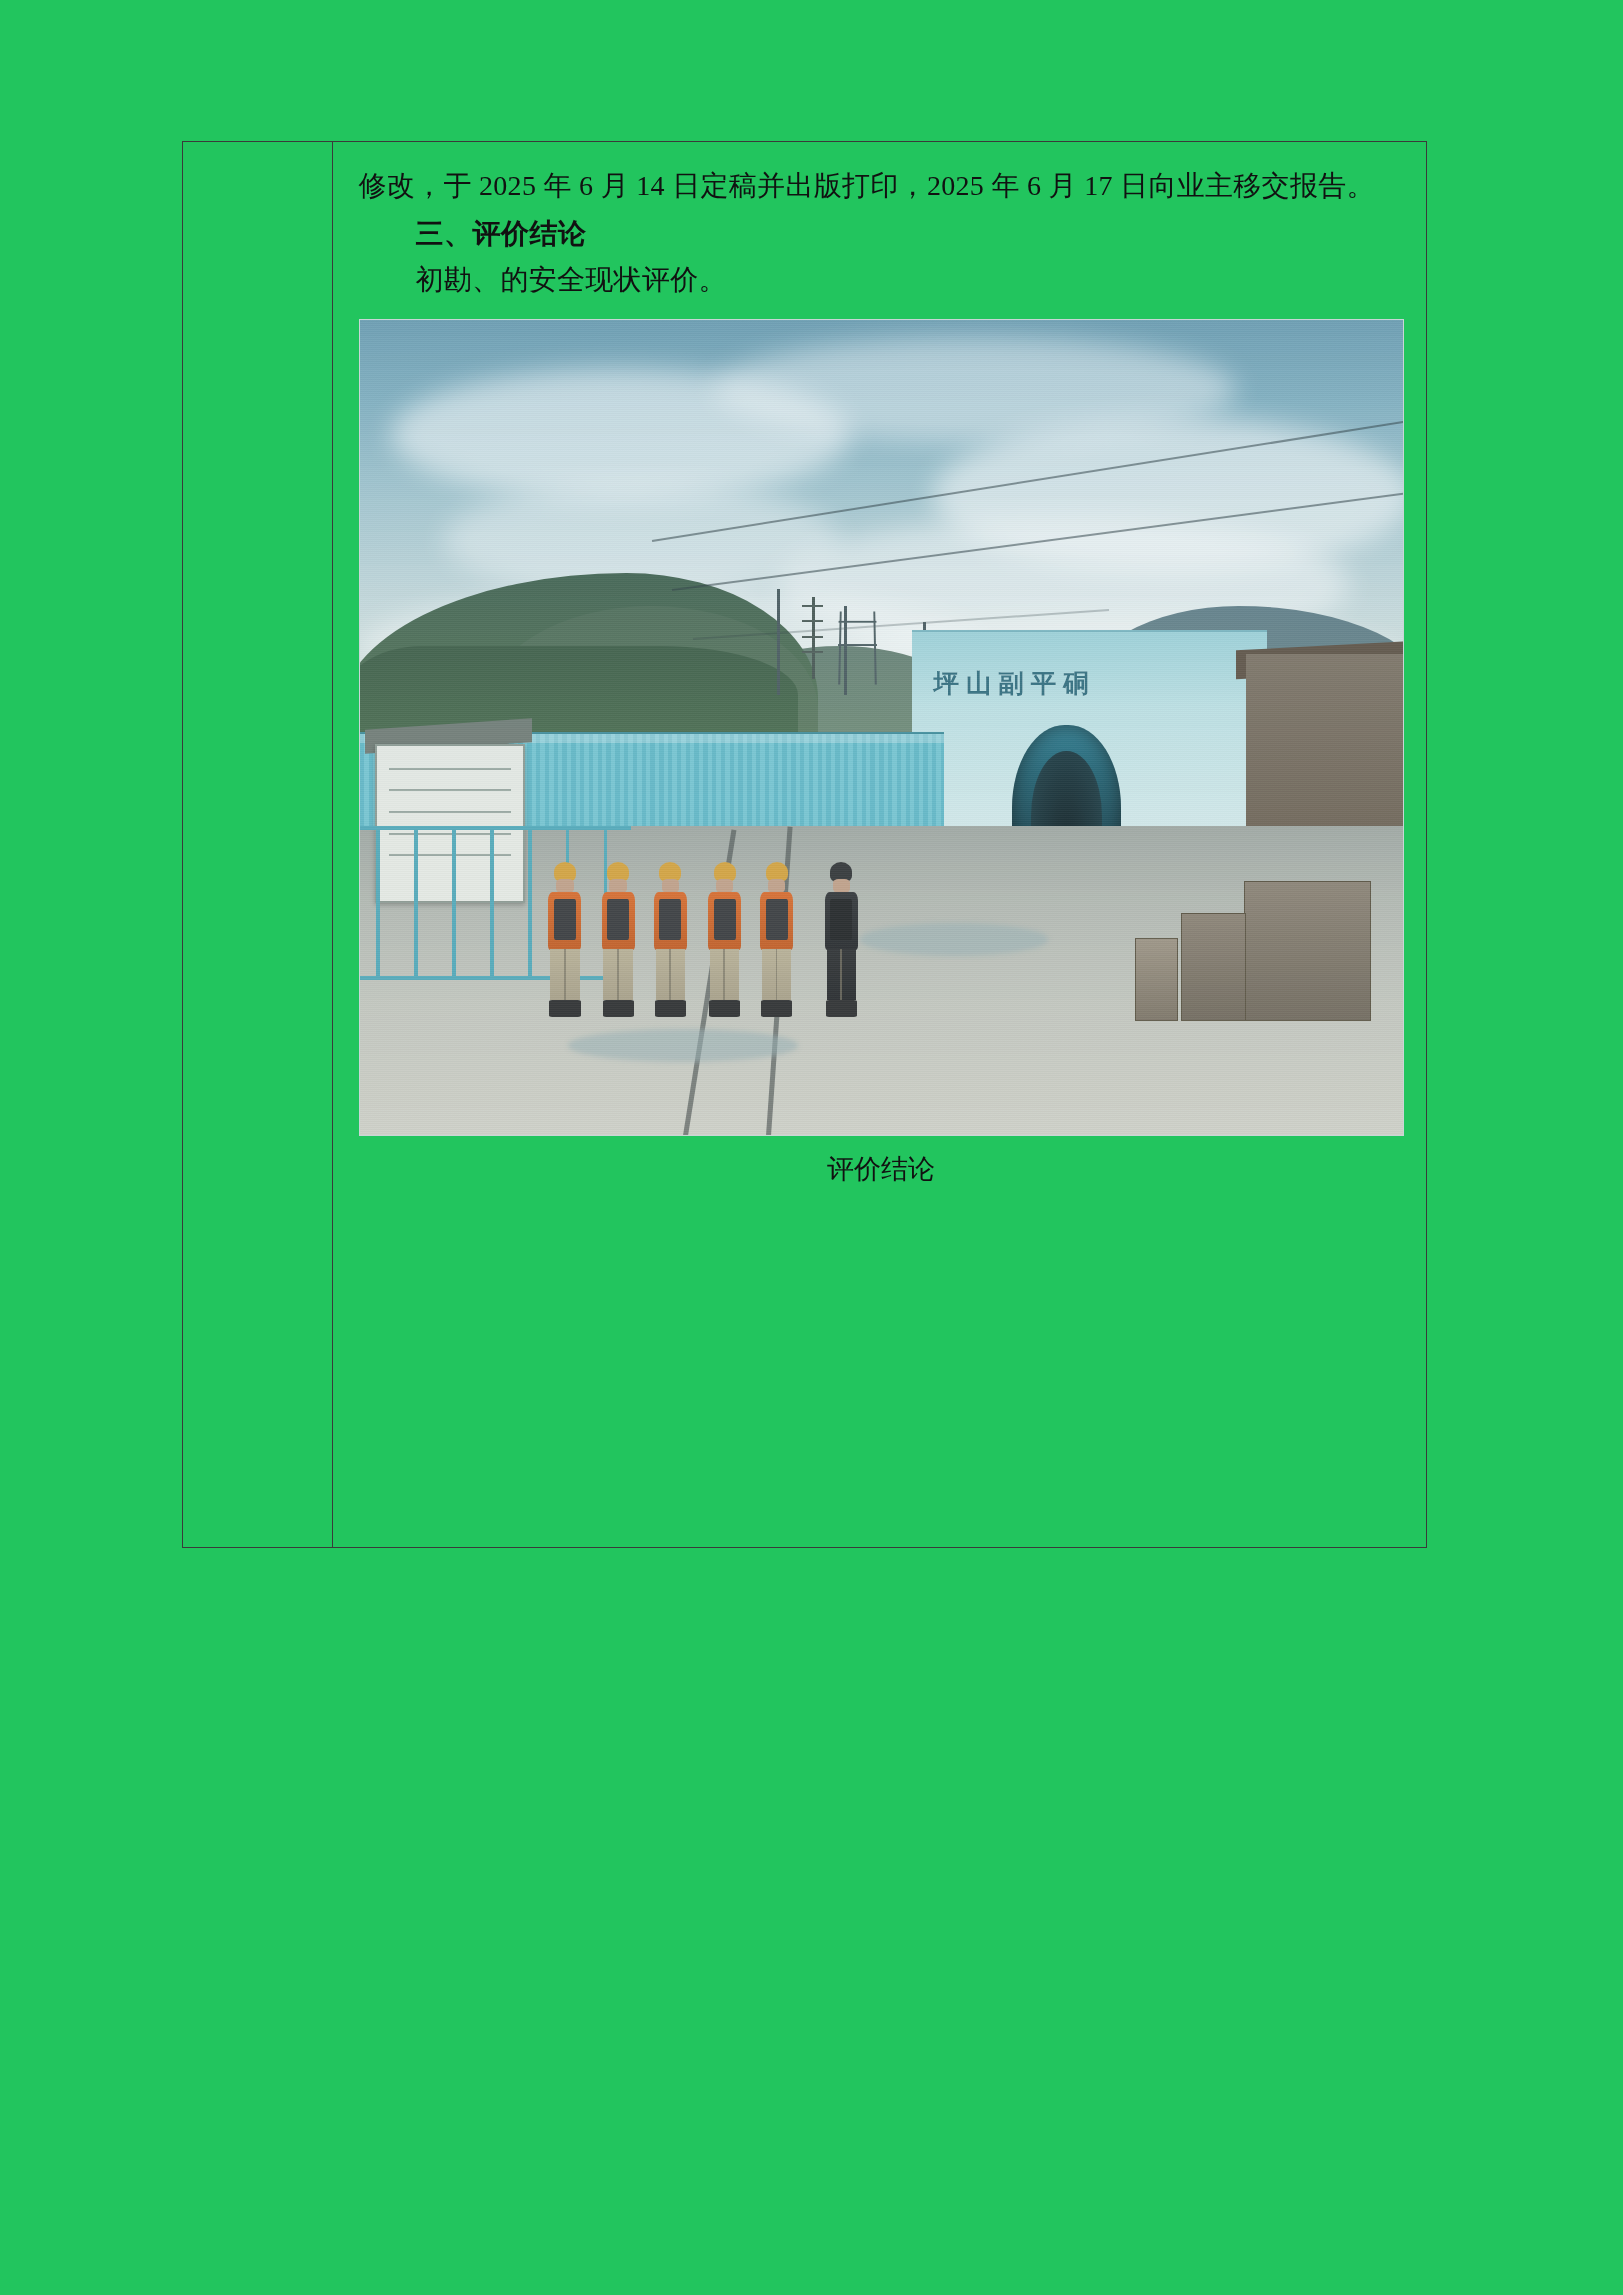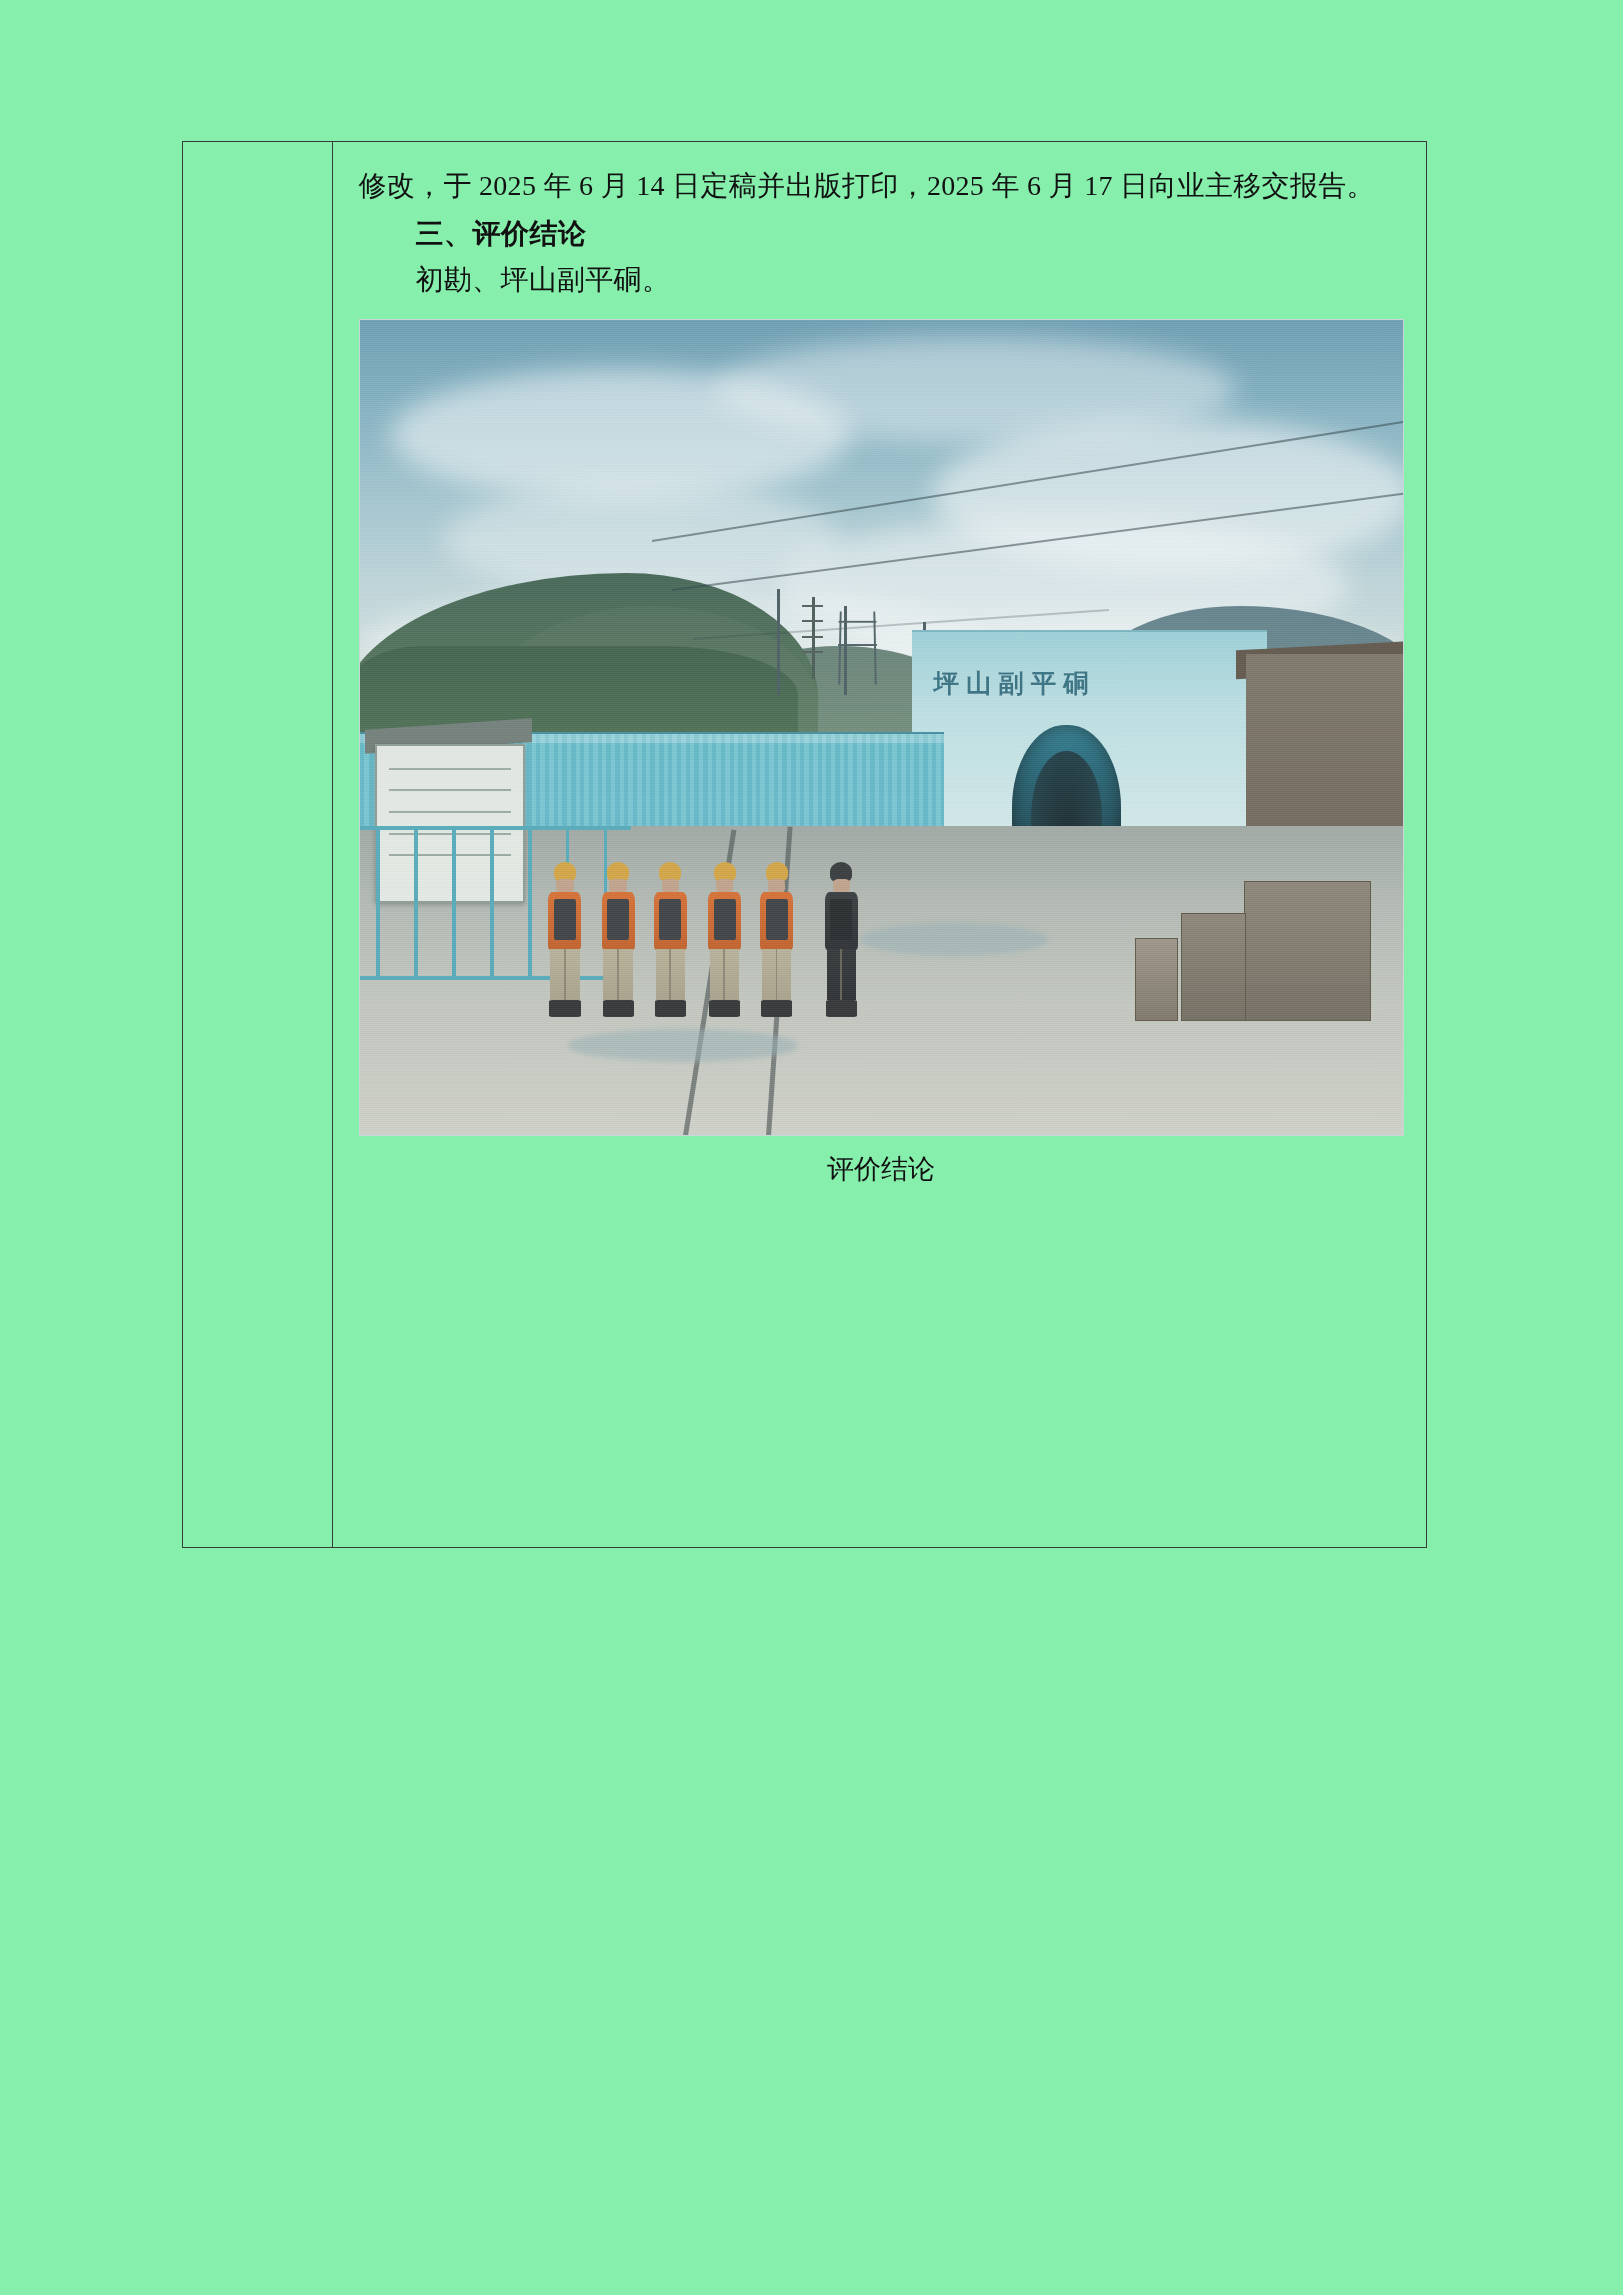--- a/index.html
+++ b/index.html
@@ -15,21 +15,21 @@
     position: relative;
     overflow: hidden;
   }
 
   
   .page {
     position: absolute;
     left: 0; top: 0;
     width: 1623px;
     height: 2295px;
-    background: #86efac;
+    background: #22c55e;
   }
 
   .doc-table {
     position: absolute;
     left: 182px;
     top: 141px;
     width: 1245px;
     height: 1407px;
     border: 1.5px solid #3a3a3a;
     box-sizing: border-box;
@@ -440,21 +440,21 @@
 
     <div class="col-left"></div>
 
     <div class="col-main">
 
       <p class="para">修改，于 2025 年 6 月 14 日定稿并出版打印，2025 年 6 月 17 日向业主移交报告。</p>
 
       <p class="heading">三、评价结论</p>
 
 
-      <p class="para indent">初勘、坪山副平硐。</p>
+      <p class="para indent">初勘、的安全现状评价。</p>
 
       <div class="photo-wrap">
 
         <div class="photo">
 
           <div class="sky"></div>
           <div class="cloud c1"></div>
           <div class="cloud c2"></div>
           <div class="cloud c3"></div>
           <div class="cloud c4"></div>

